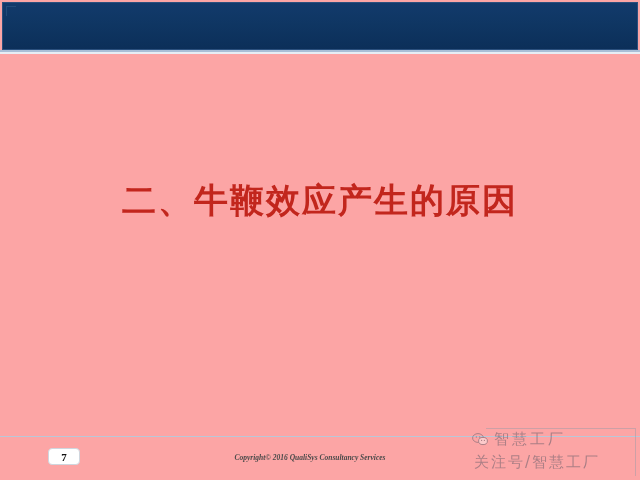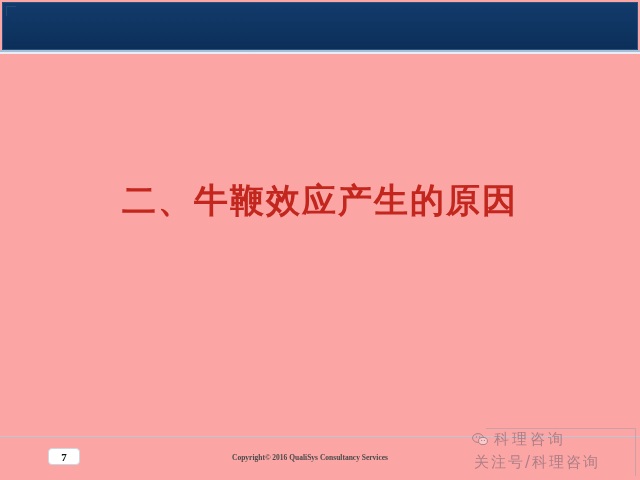--- a/index.html
+++ b/index.html
@@ -122,20 +122,21 @@
     box-sizing: border-box;
   }
   #copyright-note {
     position: absolute;
     left: 150px;
     top: 452px;
     width: 320px;
     text-align: center;
     color: #4a4a4a;
     font-family: "Liberation Serif", "DejaVu Serif", serif;
+    font-style: italic;
     font-weight: bold;
     font-size: 7.5px;
     line-height: 11px;
     white-space: nowrap;
   }
 
   
   #brand-logo {
     position: absolute;
     left: 470px;
@@ -252,17 +253,17 @@
   <div id="watermark">
     <div id="watermark-frame"></div>
     <svg id="watermark-wechat-icon" viewBox="0 0 16 14">
       <ellipse cx="6" cy="6" rx="5.4" ry="4.4" fill="none" stroke="#3d4a5a" stroke-width="1"></ellipse>
       <ellipse cx="11" cy="9" rx="4.4" ry="3.6" fill="#ffffff" stroke="#3d4a5a" stroke-width="1"></ellipse>
       <circle cx="4.4" cy="5" r="0.8" fill="#3d4a5a"></circle>
       <circle cx="7.6" cy="5" r="0.8" fill="#3d4a5a"></circle>
       <circle cx="9.6" cy="8.4" r="0.6" fill="#3d4a5a"></circle>
       <circle cx="12.4" cy="8.4" r="0.6" fill="#3d4a5a"></circle>
     </svg>
-    <div id="watermark-line1">科理咨询</div>
-    <div id="watermark-line2">关注号/科理咨询</div>
+    <div id="watermark-line1">智慧工厂</div>
+    <div id="watermark-line2">关注号/智慧工厂</div>
   </div>
 
 </div>
 
 </body></html>

